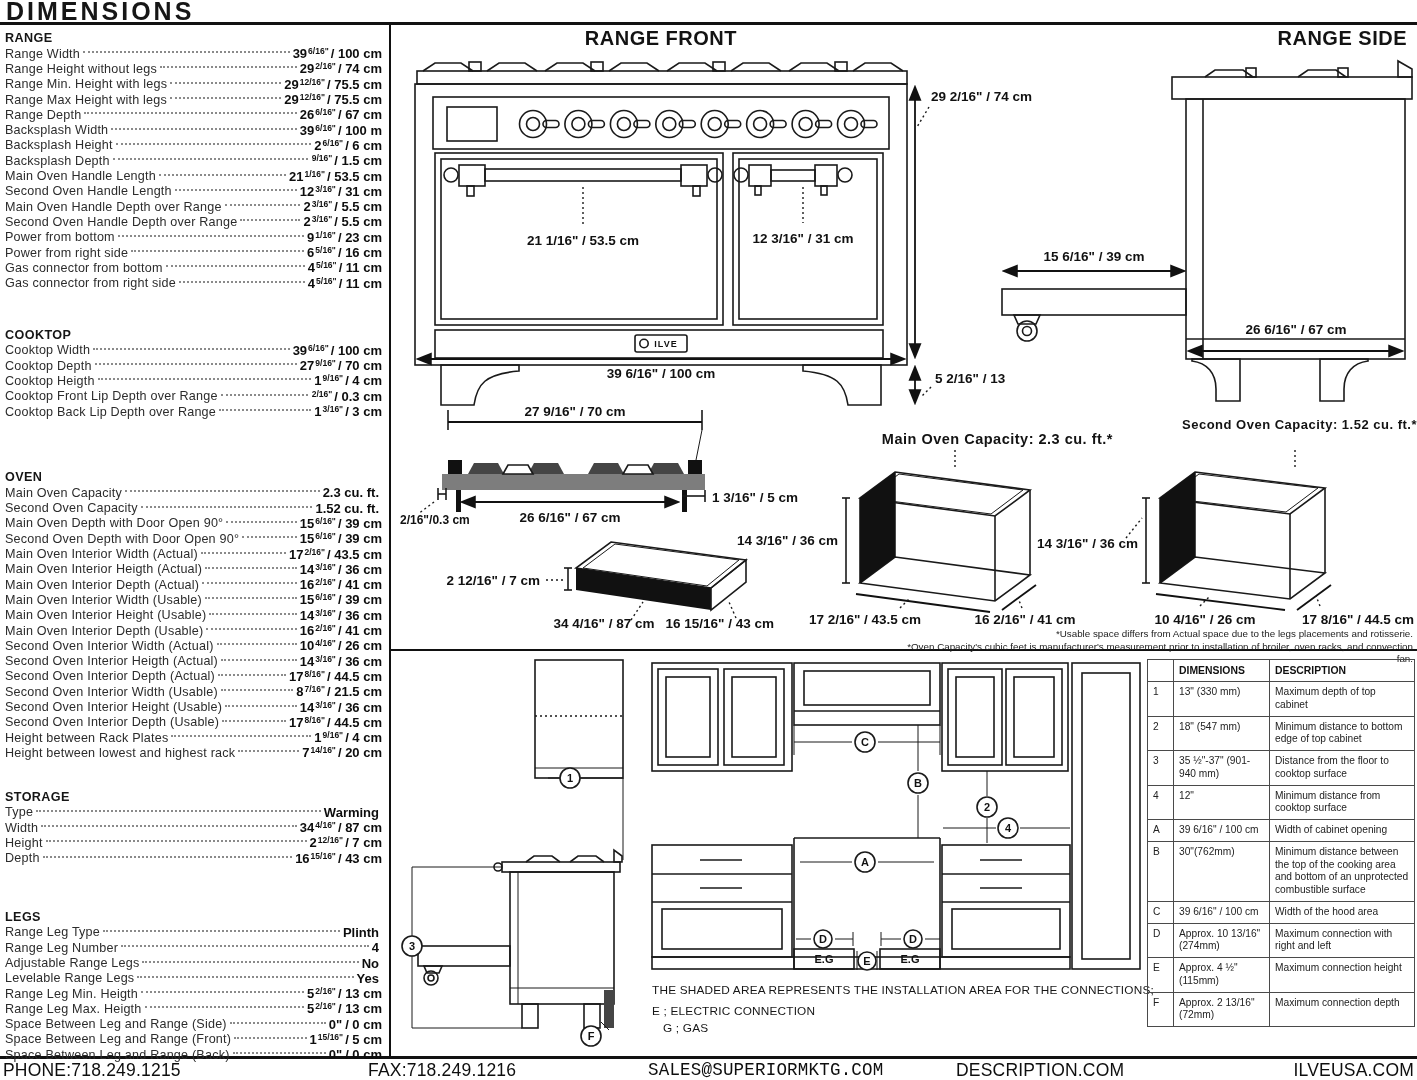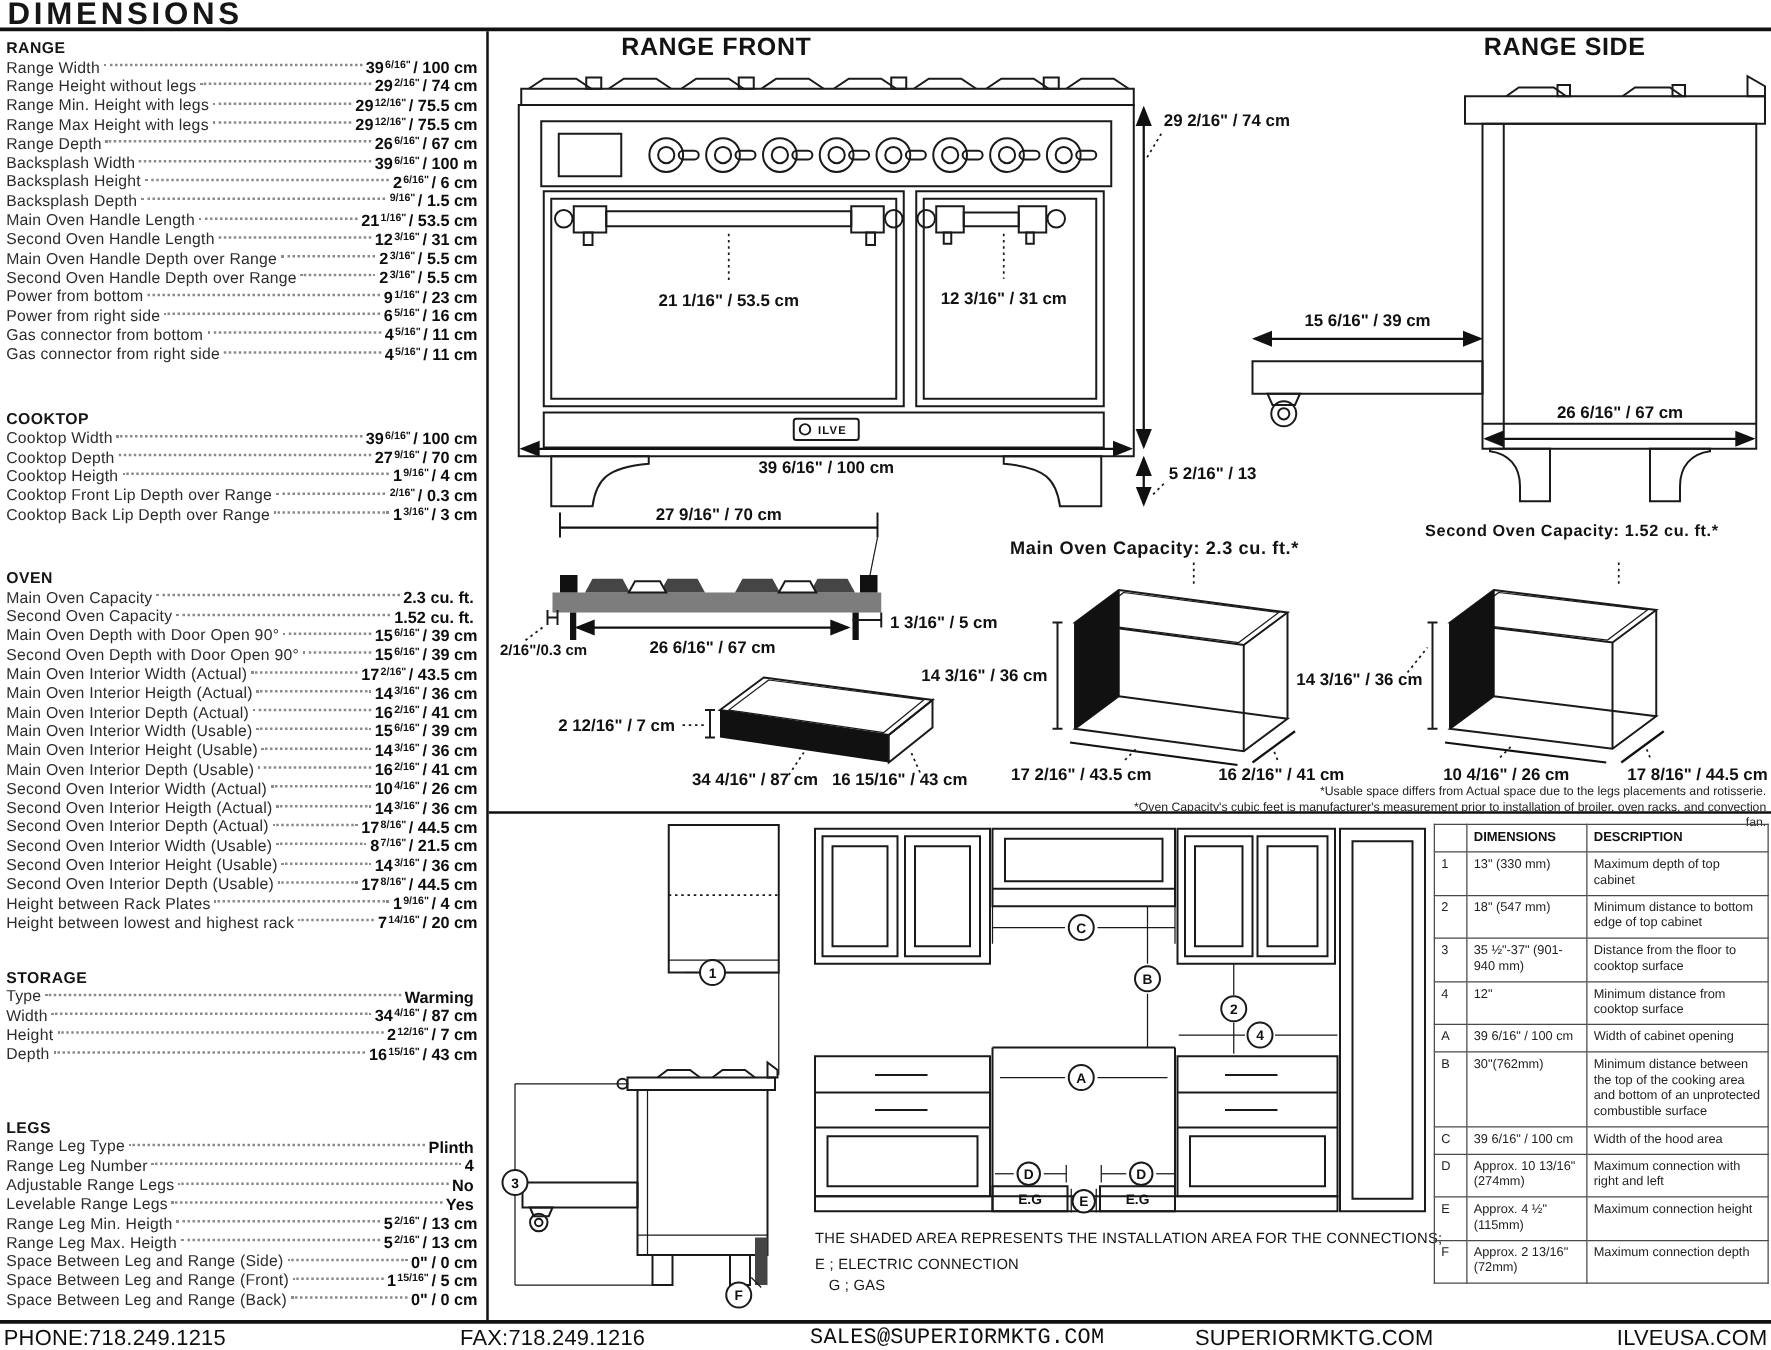--- a/index.html
+++ b/index.html
@@ -16,25 +16,25 @@
   
   #left-col{left:5px;top:31px;width:377px;}
   .sec-h{font-weight:bold;font-size:12.6px;letter-spacing:.4px;height:15px;color:#151515;}
   .spec-row{display:flex;align-items:center;height:15.3px;font-size:12.6px;white-space:nowrap;}
   .sl{color:#2c2c2c;letter-spacing:.2px;}
   .dots{flex:1;border-bottom:2px dotted #8a8a8a;margin:0 3px 3px 3px;min-width:8px;}
   .sv{white-space:nowrap;}
   .sv .n,.sv .m{font-size:13px;font-weight:bold;color:#0d0d0d;}
   .sv .f{font-size:8.5px;font-weight:bold;vertical-align:4px;margin:0 2px 0 1px;}
   #sec-cooktop{margin-top:37px;}
-  #sec-oven{margin-top:36px;}
+  #sec-oven{margin-top:51px;}
   #sec-storage{margin-top:29px;}
   #sec-legs{margin-top:44px;}
   
-  .diag-title{font-weight:bold;letter-spacing:.5px;text-align:left;color:#131313;}
+  .diag-title{font-weight:bold;letter-spacing:.5px;text-align:right;color:#131313;}
   #front-title{left:497px;top:27px;width:240px;font-size:20px;}
   #side-title{left:1187px;top:27px;width:220px;font-size:20px;}
   #main-oven-title{left:808px;top:431px;width:305px;font-size:14.5px;}
   #second-oven-title{left:1140px;top:417px;width:277px;font-size:13px;}
   
   #footnotes{left:895px;top:628px;width:518px;text-align:right;font-size:9.8px;line-height:1.3;color:#222;}
   
   .conn-text{left:652px;font-size:11.8px;letter-spacing:.2px;color:#161616;}
   #conn-note{top:983px;}
   #conn-electric{top:1004px;}
@@ -864,14 +864,14 @@
         <td>Approx. 2 13/16" (72mm)</td>
         <td>Maximum connection depth</td>
       </tr>
 
   </tbody>
 </table>
 
 <div class="abs foot" id="f-phone">PHONE:718.249.1215</div>
 <div class="abs foot" id="f-fax">FAX:718.249.1216</div>
 <div class="abs foot" id="f-email">SALES@SUPERIORMKTG.COM</div>
-<div class="abs foot" id="f-site">SUPERIORMKTG.COM</div>
+<div class="abs foot" id="f-site">DESCRIPTION.COM</div>
 <div class="abs foot" id="f-brand">ILVEUSA.COM</div>
 
 </body></html>

